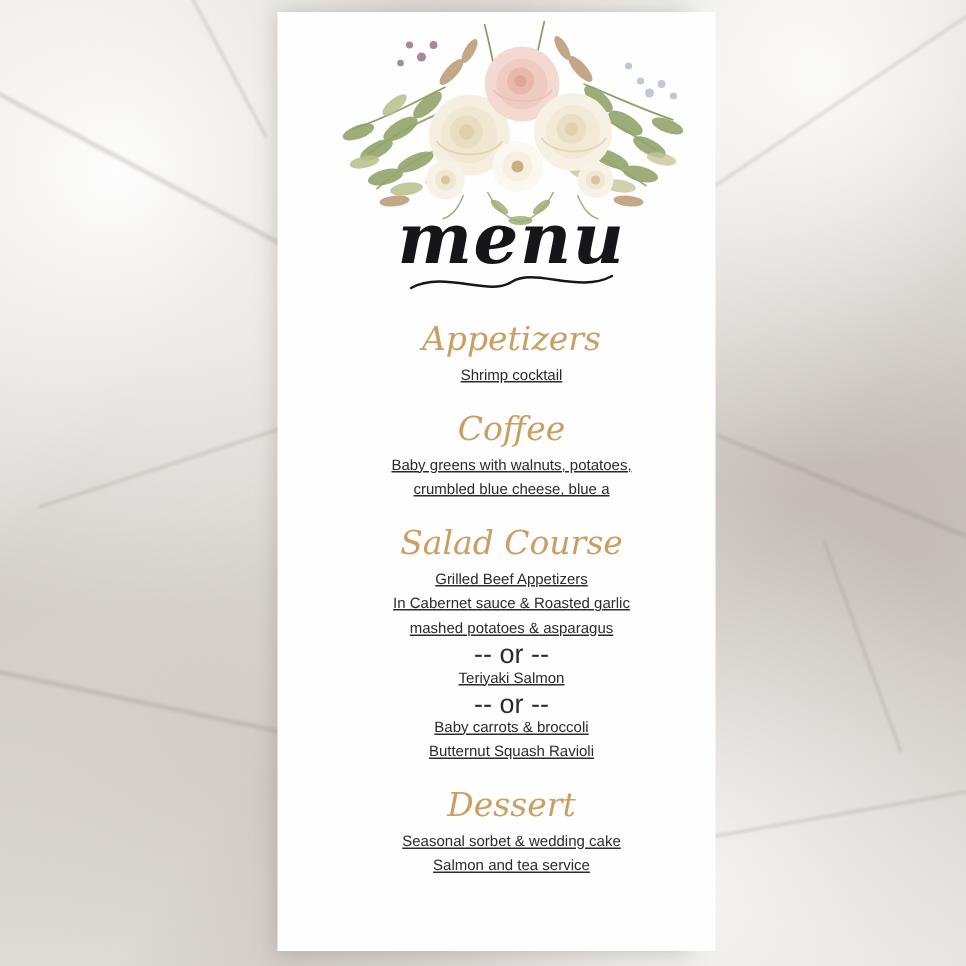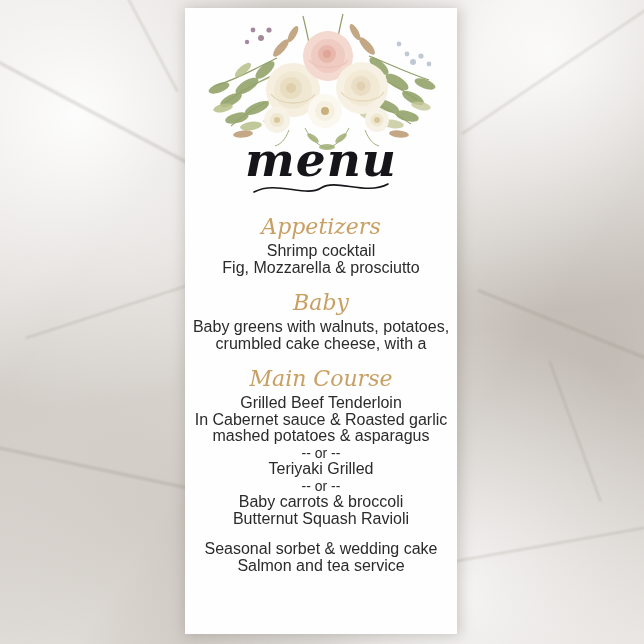--- a/index.html
+++ b/index.html
@@ -41,20 +41,21 @@
     filter: blur(7px);
   }
   #menu-card {
     position: absolute;
     left: 185px;
     top: 8px;
     width: 272px;
     height: 626px;
     background: #fefefe;
     overflow: hidden;
+    padding-left: 20px;
   }
   
   #floral {
     position: relative;
     width: 272px;
     height: 140px;
   }
   #floral svg { display:block; }
 
   
@@ -81,26 +82,27 @@
   }
   .section-title {
     font-family: "DejaVu Serif", serif;
     font-style: italic;
     font-size: 22px;
     line-height: 26px;
     color: #c9a063;
     margin-bottom: 3px;
   }
   .section-line {
-    font-size: 16px;
+    font-size: 10px;
     line-height: 16.5px;
     color: #2b2b2b;
+    text-decoration: underline;
   }
   .divider-or {
-    font-size: 14px;
+    font-size: 18px;
     line-height: 16.5px;
     color: #2b2b2b;
   }
 </style>
 </head>
 <body>
 
 <div id="backdrop">
   <div class="vein" style="left:-40px; top:120px; width:300px; height:3px; transform:rotate(28deg);"></div>
   <div class="vein" style="left:20px; top:300px; width:240px; height:2px; transform:rotate(-18deg);"></div>
@@ -242,39 +244,39 @@
   </div>
 
   <div class="menu-word">menu</div>
   <svg class="menu-swash" width="150" height="22" viewBox="0 0 150 22">
     <path d="M8 14 C30 2 60 20 75 10 C90 0 120 18 142 6" stroke="#16161a" stroke-width="1.6" fill="none" stroke-linecap="round"></path>
   </svg>
 
   <div class="section">
     <div class="section-title">Appetizers</div>
     <div class="section-line">Shrimp cocktail</div>
-    <div class="section-line">Fig, Mozzarella &amp; prosciutto</div>
-  </div>
-
-  <div class="section">
-    <div class="section-title">Baby</div>
+  </div>
+
+  <div class="section">
+    <div class="section-title">Coffee</div>
     <div class="section-line">Baby greens with walnuts, potatoes,</div>
-    <div class="section-line">crumbled cake cheese, with a</div>
-  </div>
-
-  <div class="section">
-    <div class="section-title">Main Course</div>
-    <div class="section-line">Grilled Beef Tenderloin</div>
+    <div class="section-line">crumbled blue cheese, blue a</div>
+  </div>
+
+  <div class="section">
+    <div class="section-title">Salad Course</div>
+    <div class="section-line">Grilled Beef Appetizers</div>
     <div class="section-line">In Cabernet sauce &amp; Roasted garlic</div>
     <div class="section-line">mashed potatoes &amp; asparagus</div>
     <div class="divider-or">-- or --</div>
-    <div class="section-line">Teriyaki Grilled</div>
+    <div class="section-line">Teriyaki Salmon</div>
     <div class="divider-or">-- or --</div>
     <div class="section-line">Baby carrots &amp; broccoli</div>
     <div class="section-line">Butternut Squash Ravioli</div>
   </div>
 
   <div class="section">
+    <div class="section-title">Dessert</div>
     <div class="section-line">Seasonal sorbet &amp; wedding cake</div>
     <div class="section-line">Salmon and tea service</div>
   </div>
 
 </div>
 
 </body></html>

